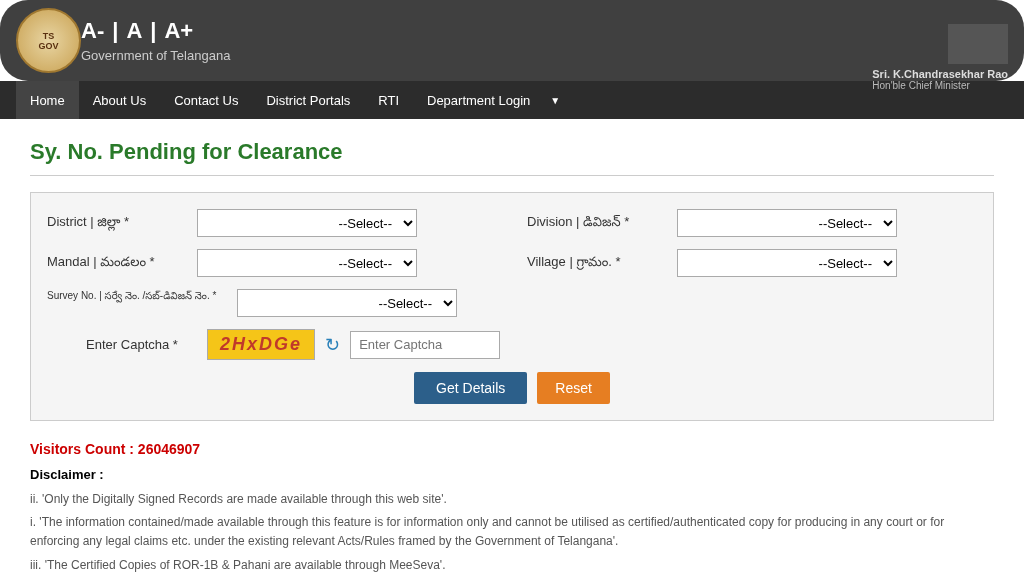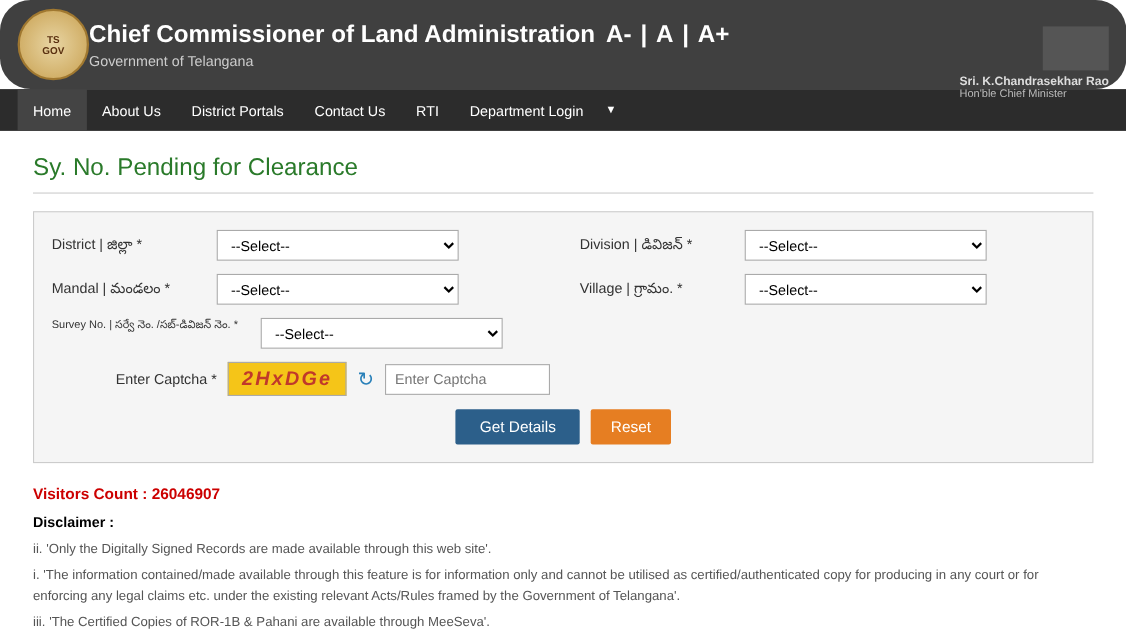--- a/index.html
+++ b/index.html
@@ -88,21 +88,21 @@
       gap: 20px;
     }
     .nav-arrow { font-size: 10px; }
 
     
     .main { padding: 20px 30px; }
 
     .page-title {
       color: #2a7a2a;
       font-size: 22px;
-      font-weight: normal;
+      font-weight: bold;
       margin-bottom: 16px;
       border-bottom: 1px solid #ccc;
       padding-bottom: 10px;
     }
 
     
     .form-container {
       border: 1px solid #ccc;
       background: #f5f5f5;
       padding: 16px;
@@ -126,37 +126,38 @@
       min-width: 140px;
       flex-shrink: 0;
     }
     .form-select {
       padding: 1px 8px;
       font-size: 13px;
       border: 1px solid #aaa;
       background: #fff;
       min-width: 200px;
       height: 28px;
+      text-align: right;
     }
     .form-select-wide {
       min-width: 220px;
     }
 
     .captcha-row {
       display: flex;
       align-items: center;
       gap: 10px;
       margin-bottom: 12px;
       padding-left: 20px;
     }
     .captcha-label {
       font-size: 13px;
       color: #333;
       min-width: 130px;
-      text-align: right;
+      text-align: center;
     }
     .captcha-image {
       background: #f5c518;
       padding: 4px 12px;
       font-size: 18px;
       font-weight: bold;
       font-style: italic;
       color: #c0392b;
       letter-spacing: 2px;
       border: 1px solid #aaa;
@@ -254,21 +255,20 @@
   </style>
 </head>
 <body>
 
 <div class="header">
   <div class="logo-circle">
     <div class="logo-inner">TS<br>GOV</div>
   </div>
   <div class="header-title-block">
     <div class="header-title">
-      <span>Chief Commissioner of Land Administration</span>
       <span class="font-controls">
         <span>A-</span>
         <span class="font-sep">|</span>
         <span>A</span>
         <span class="font-sep">|</span>
         <span>A+</span>
       </span>
     </div>
     <div class="header-subtitle">Government of Telangana</div>
   </div>
@@ -280,24 +280,24 @@
 </div>
 
 <nav class="navbar">
   <a class="nav-item active">
     <span>Home</span>
   </a>
   <a class="nav-item">
     <span>About Us</span>
   </a>
   <a class="nav-item">
+    <span>Contact Us</span>
+  </a>
+  <a class="nav-item">
     <span>District Portals</span>
-  </a>
-  <a class="nav-item">
-    <span>Contact Us</span>
   </a>
   <a class="nav-item">
     <span>RTI</span>
   </a>
   <a class="nav-item">
     <span class="nav-dropdown">
       <span>Department Login</span>
       <span class="nav-arrow">▼</span>
     </span>
   </a>

